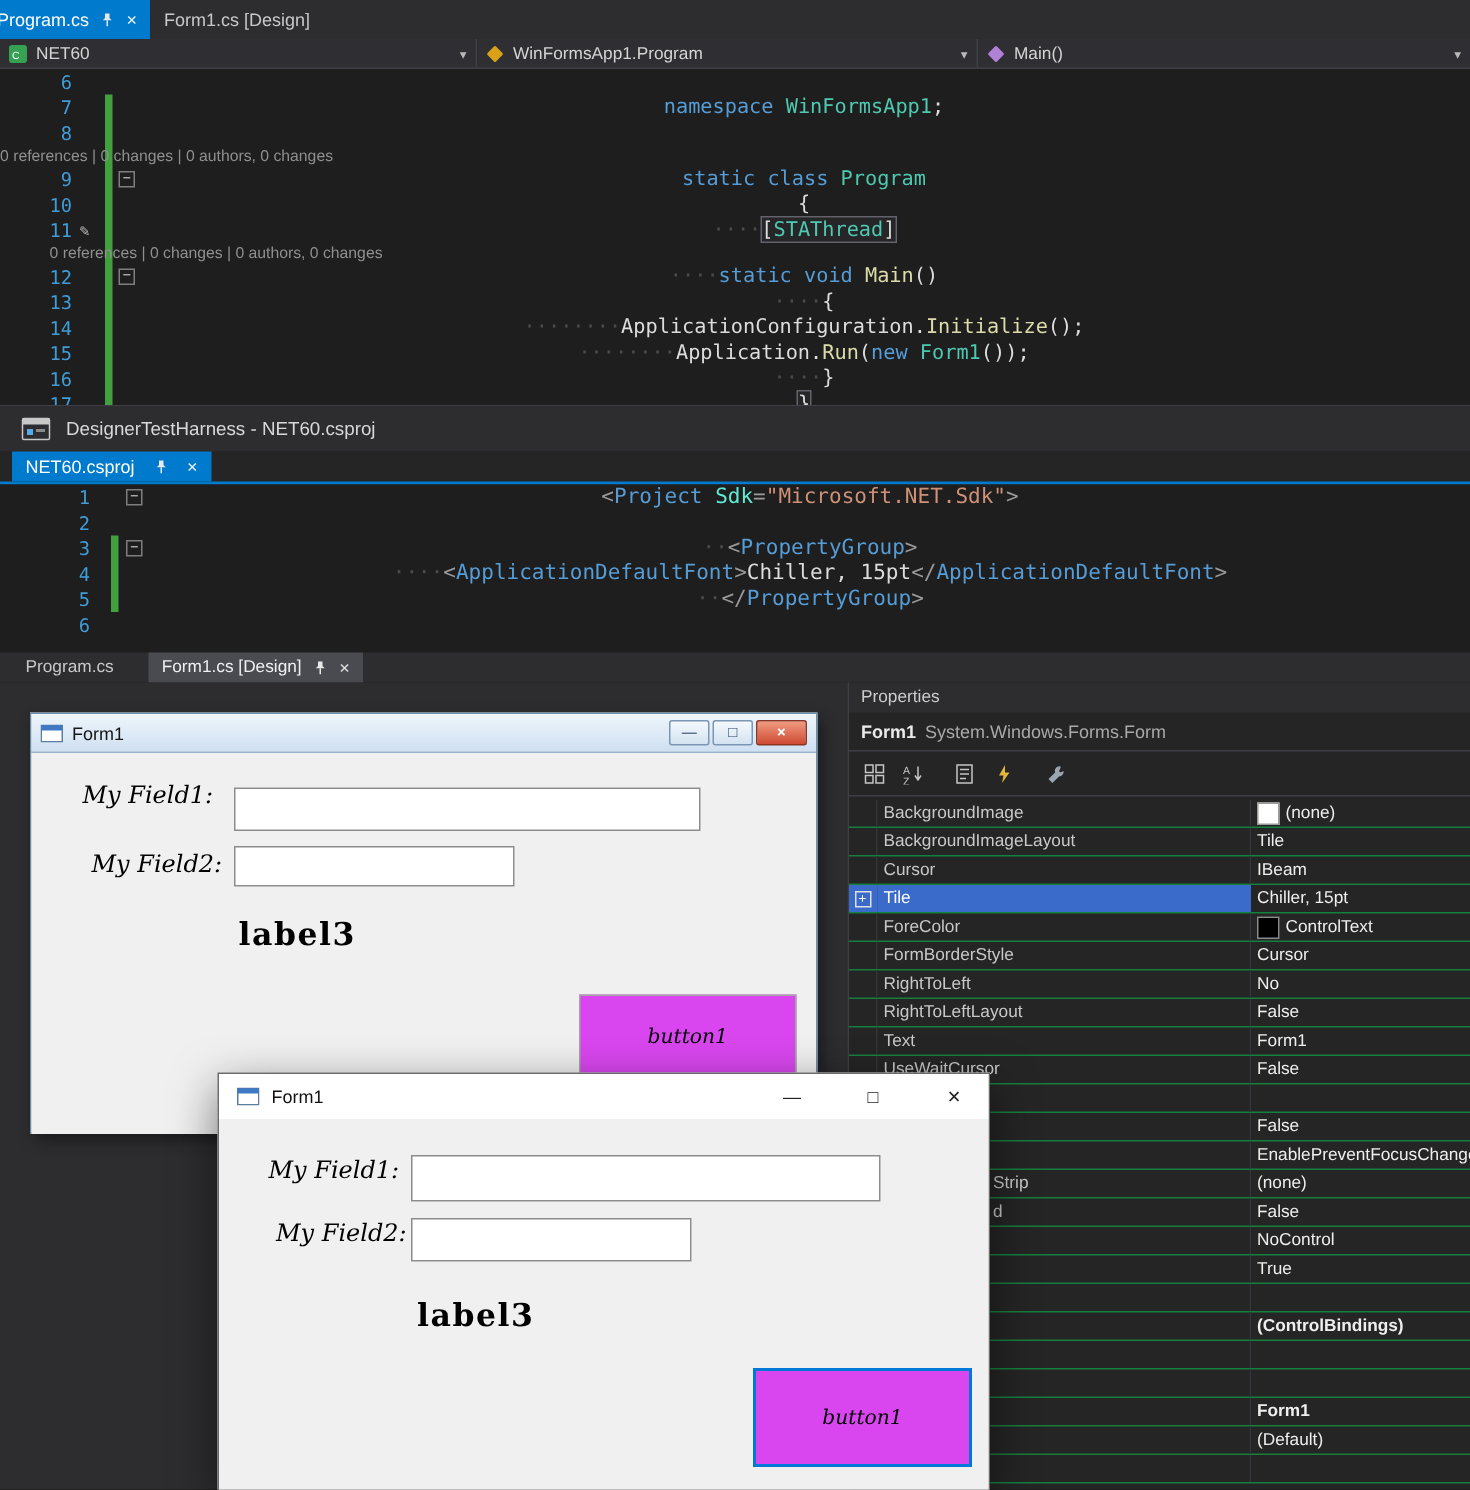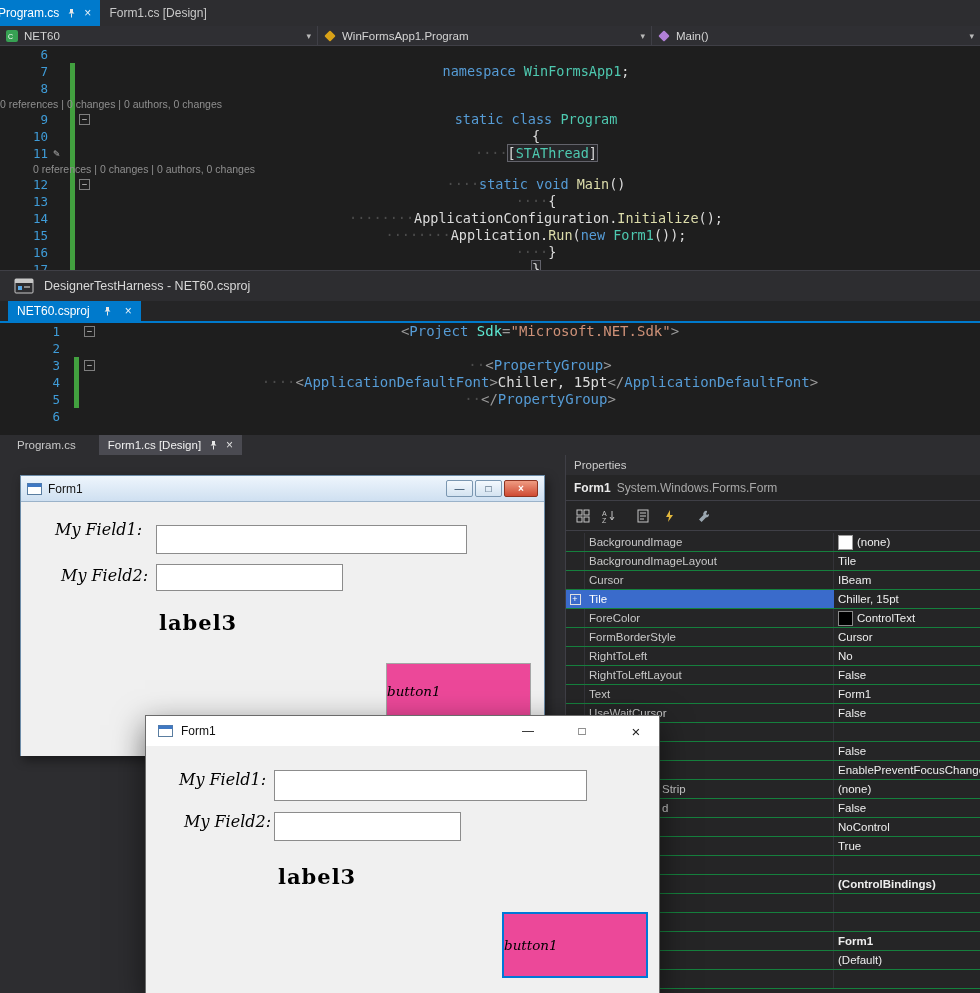--- a/index.html
+++ b/index.html
@@ -97,21 +97,21 @@
   .rf-btn{width:46px;height:30px;display:flex;align-items:center;justify-content:center;color:#222;font-size:12px;}
   .rf-btn.close{font-size:15px;}
   .rf-body{position:relative;height:248px;background:#f0f0f0;}
 
   
   .wf-label{position:absolute;color:#000;white-space:nowrap;}
   .chiller{font-family:"DejaVu Serif",serif;font-style:italic;font-size:16px;}
   .corsiva{font-family:"DejaVu Serif",serif;font-style:italic;font-size:16px;}
   .heavy{font-family:"DejaVu Serif",serif;font-weight:bold;font-size:21px;letter-spacing:1px;}
   .wf-textbox{position:absolute;background:#fff;border:1px solid #8c8c8c;box-sizing:border-box;font-size:14px;padding:2px 4px;outline:none;}
-  .wf-button{position:absolute;background:#ec4899;border:1px solid #a5a5a5;box-sizing:border-box;display:flex;align-items:center;}
+  .wf-button{position:absolute;background:#d946ef;border:1px solid #a5a5a5;box-sizing:border-box;display:flex;align-items:center;justify-content:center;}
   .wf-button .chiller{font-size:13.5px;}
   .wf-button.focused{border:2px solid #0078d7;}
 </style>
 </head>
 <body>
 
 <div id="top-tabstrip" class="abs">
   <div class="tab active clipped">
     <span>Program.cs</span>
     <span class="pin-icon">

